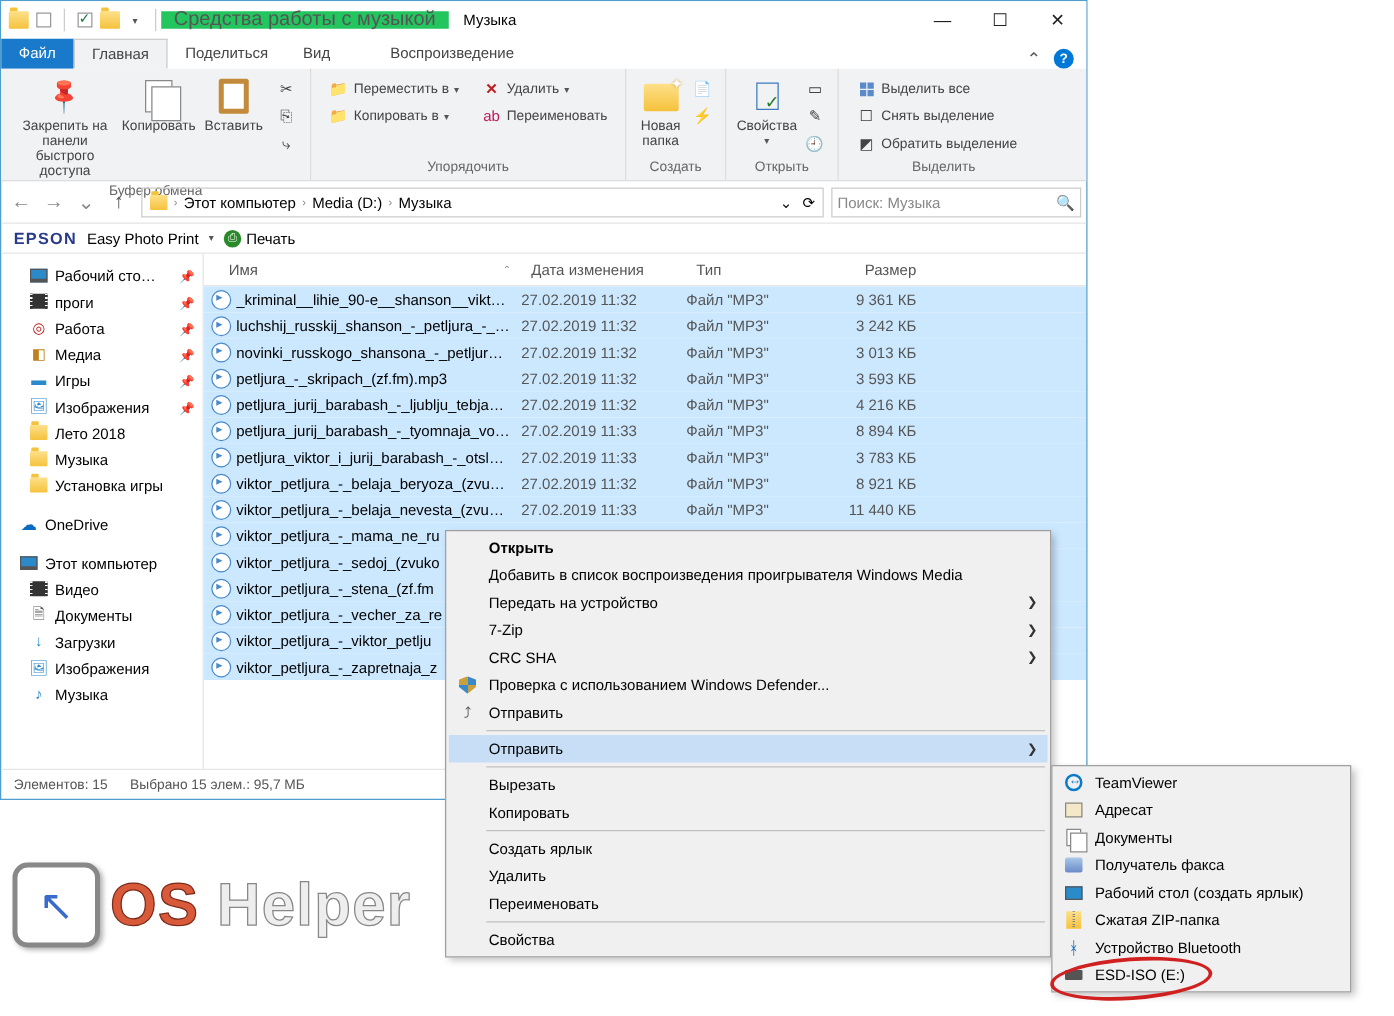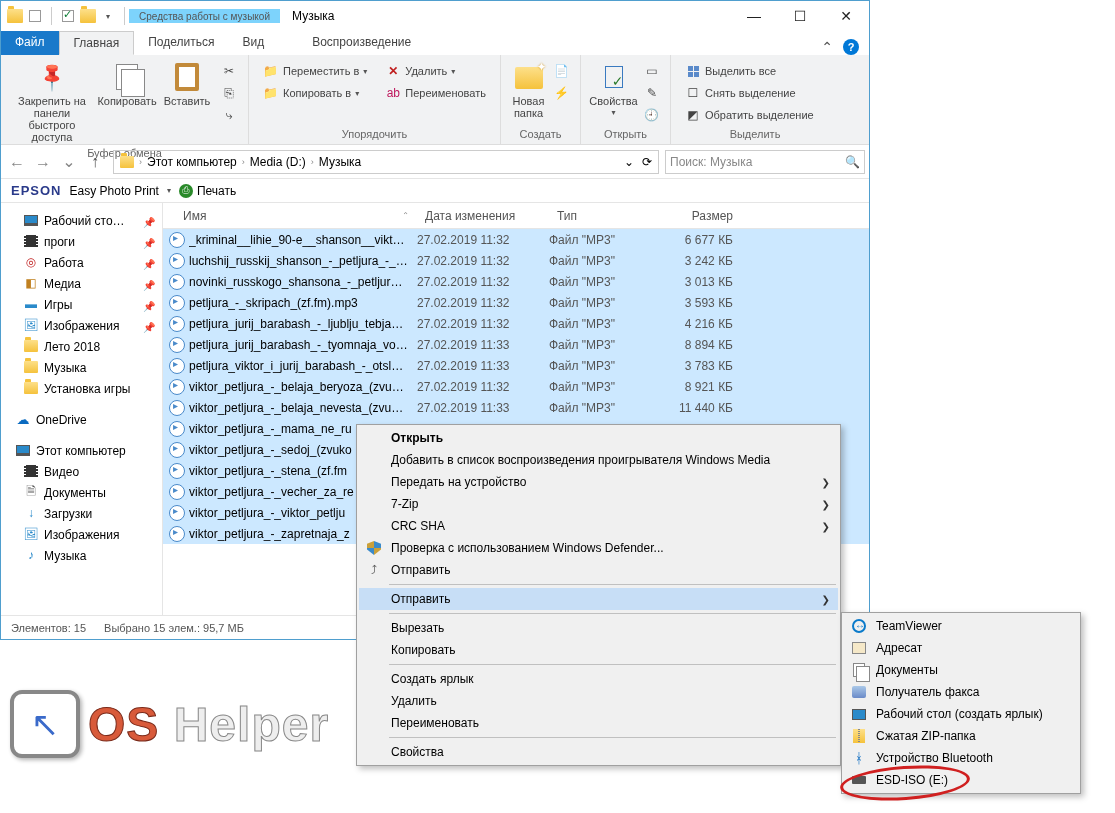--- a/index.html
+++ b/index.html
@@ -7,21 +7,21 @@
 .window { position: absolute; left: 0; top: 0; width: 870px; height: 640px; background: #fff; border: 1px solid #4f9ece; display: flex; flex-direction: column; }
 .titlebar { height: 30px; background: #fff; display: flex; align-items: center; font-size: 12px; }
 .qat { display: flex; align-items: center; padding-left: 6px; gap: 4px; }
 .qat-icon { width: 16px; height: 16px; display: flex; align-items: center; justify-content: center; }
 .folder-ico { width: 16px; height: 14px; background: linear-gradient(#fde08a,#f5c23c); border-radius: 1px; position: relative; }
 .folder-ico::before { content: ''; position: absolute; top: -3px; left: 1px; width: 6px; height: 3px; background: #f5c23c; border-radius: 1px 1px 0 0; }
 .chk { width: 12px; height: 12px; border: 1px solid #999; position: relative; }
 .chk.on::after { content: '✓'; position: absolute; top: -3px; left: 0; font-size: 11px; color: #0a7a33; }
 .down-caret { font-size: 8px; color: #555; }
 .sep { width: 1px; height: 18px; background: #ccc; margin: 0 4px; }
-.contextual-tab { height: 14px; background: #7dd3fc; padding: 3px 10px; font-size: 10px; color: #555; display: flex; align-items: center; }
+.contextual-tab { height: 14px; background: #22c55e; padding: 3px 10px; font-size: 16px; color: #555; display: flex; align-items: center; }
 .title-text { padding-left: 12px; font-size: 12px; color: #000; }
 .win-btns { margin-left: auto; display: flex; }
 .win-btn { width: 46px; height: 30px; display: flex; align-items: center; justify-content: center; font-size: 14px; color: #222; }
 .tabs-row { height: 24px; display: flex; align-items: flex-end; background: #fff; font-size: 12px; }
 .file-tab { background: #1979ca; color: #fff; padding: 4px 14px; height: 24px; text-align: center; }
 .tab { padding: 4px 14px; color: #444; height: 24px; }
 .tab.active { border: 1px solid #ccc; border-bottom: 1px solid #f1f2f3; background: #f1f2f3; }
 .tab.music { position: relative; }
 .tab-spacer { flex: 1; }
 .tabs-right { display: flex; align-items: center; gap: 10px; padding-right: 10px; color: #555; font-size: 12px; }
@@ -442,21 +442,21 @@
         <div class="col col-date">Дата изменения</div>
         <div class="col col-type">Тип</div>
         <div class="col col-size">Размер</div>
       </div>
       <div class="file-list" id="file-list">
           <div class="file-row sel">
             <div class="f-ico"></div>
     <div class="fname">_kriminal__lihie_90-e__shanson__viktor_p...</div>
     <div class="fdate">27.02.2019 11:32</div>
     <div class="ftype">Файл "MP3"</div>
-    <div class="fsize">6 677 КБ</div>
+    <div class="fsize">9 361 КБ</div>
           </div>
           <div class="file-row sel">
             <div class="f-ico"></div>
     <div class="fname">luchshij_russkij_shanson_-_petljura_-_pla...</div>
     <div class="fdate">27.02.2019 11:32</div>
     <div class="ftype">Файл "MP3"</div>
     <div class="fsize">3 242 КБ</div>
           </div>
           <div class="file-row sel">
             <div class="f-ico"></div>

